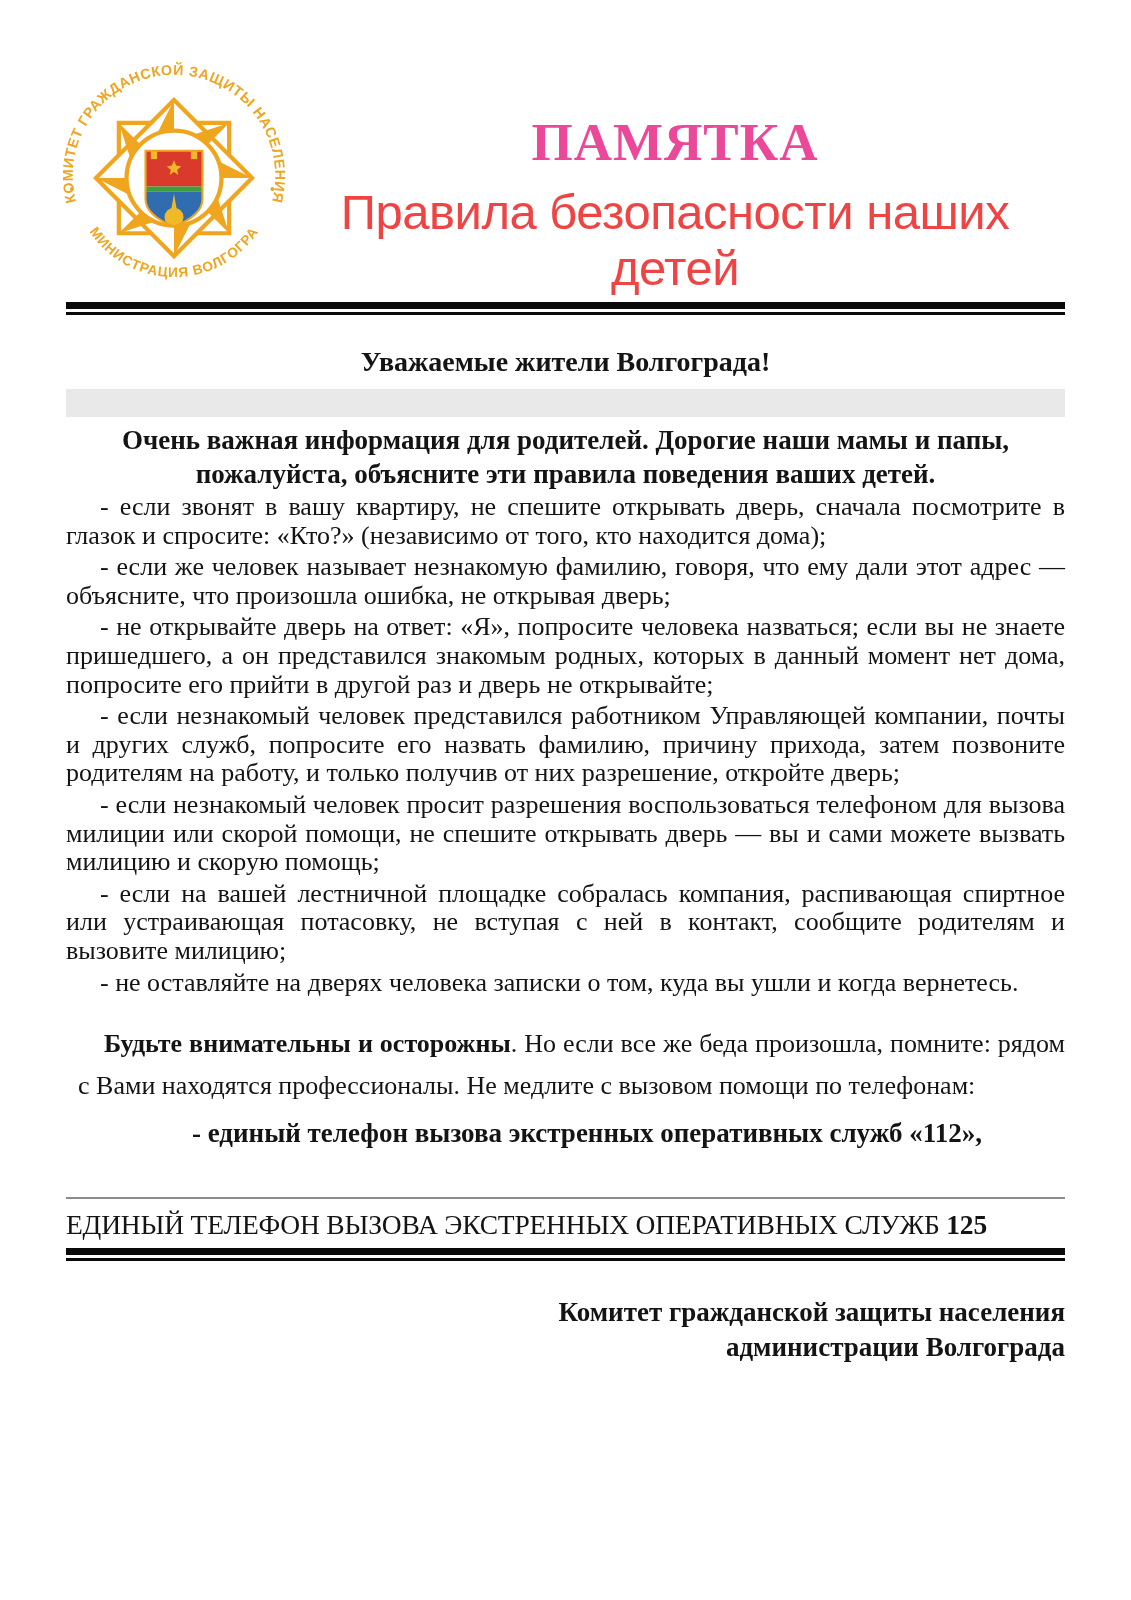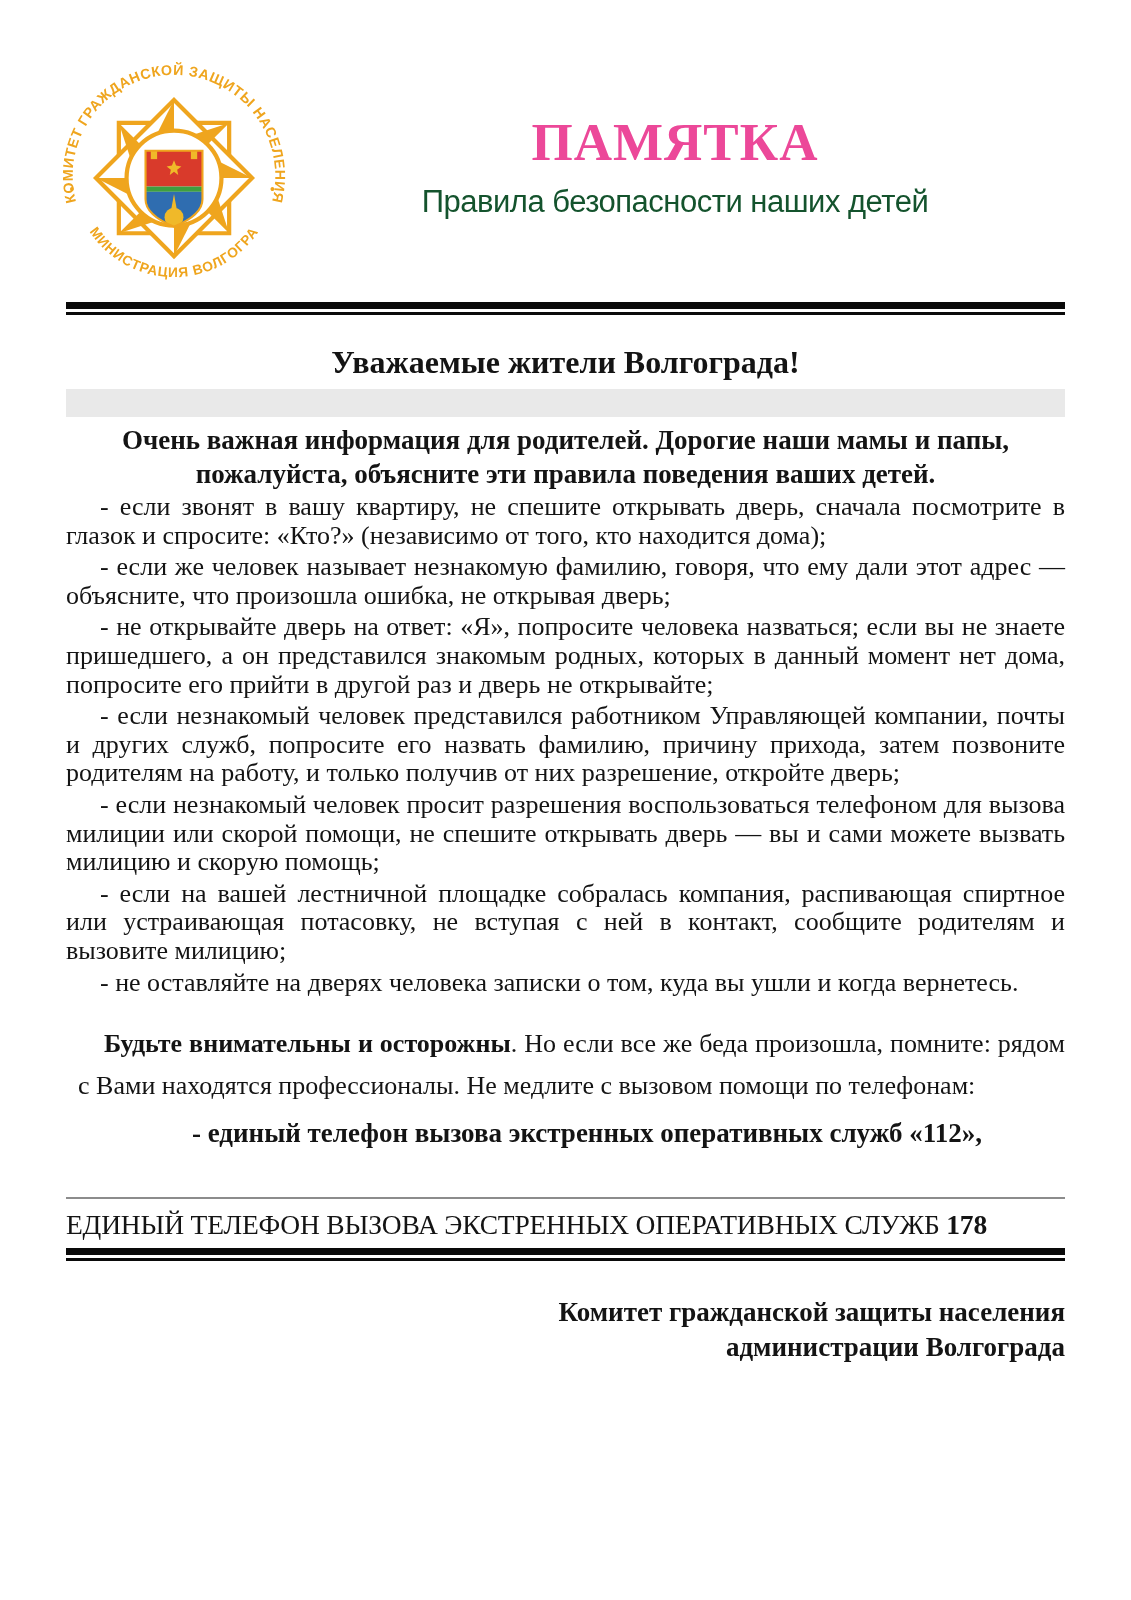--- a/index.html
+++ b/index.html
@@ -19,41 +19,41 @@
   .doc-title{
     margin:0;
     font-size:53px;
     font-weight:bold;
     letter-spacing:1px;
     color:#ec4899;
     font-family:"Liberation Serif","DejaVu Serif",serif;
   }
   .doc-subtitle{
     margin:12px 0 0 0;
-    font-size:31px;
+    font-size:49px;
     font-weight:normal;
     letter-spacing:-0.5px;
-    color:#14532d;
+    color:#ef4444;
     font-family:"Liberation Sans","DejaVu Sans",sans-serif;
   }
   
   .content{margin:0 66px;}
   .rule-double{
     height:3px;
     border-top:7px solid #0a0a0a;
     border-bottom:3px solid #0a0a0a;
     background:#ffffff;
   }
   .thin-line{height:2px;background:#8c8c8c;margin-top:44px;}
   
   .greeting{
     margin-top:32px;
     text-align:center;
     font-weight:bold;
-    font-size:32px;
+    font-size:28px;
     line-height:30px;
   }
   .gray-band{
     margin-top:12px;
     height:28px;
     background:#e9e9e9;
   }
   .intro{
     margin-top:6px;
     text-align:center;
@@ -184,21 +184,21 @@
     </div>
 
     <p class="warning"><span class="lead">Будьте внимательны и осторожны</span><span>. Но если все же беда произошла, помните: рядом с Вами находятся профессионалы. Не медлите с вызовом помощи по телефонам:</span></p>
 
     <div class="phones">
       <p class="phone-item">- единый телефон вызова экстренных оперативных служб «112»,</p>
     </div>
 
     <div class="thin-line"></div>
 
-    <div class="banner"><span>ЕДИНЫЙ ТЕЛЕФОН ВЫЗОВА ЭКСТРЕННЫХ ОПЕРАТИВНЫХ СЛУЖБ</span><span class="num"> 178</span></div>
+    <div class="banner"><span>ЕДИНЫЙ ТЕЛЕФОН ВЫЗОВА ЭКСТРЕННЫХ ОПЕРАТИВНЫХ СЛУЖБ</span><span class="num"> 125</span></div>
 
     <div class="rule-double banner-rule"></div>
 
     <div class="footer">
       <div>Комитет гражданской защиты населения</div>
       <div>администрации Волгограда</div>
     </div>
 
   </div>
 </div>

